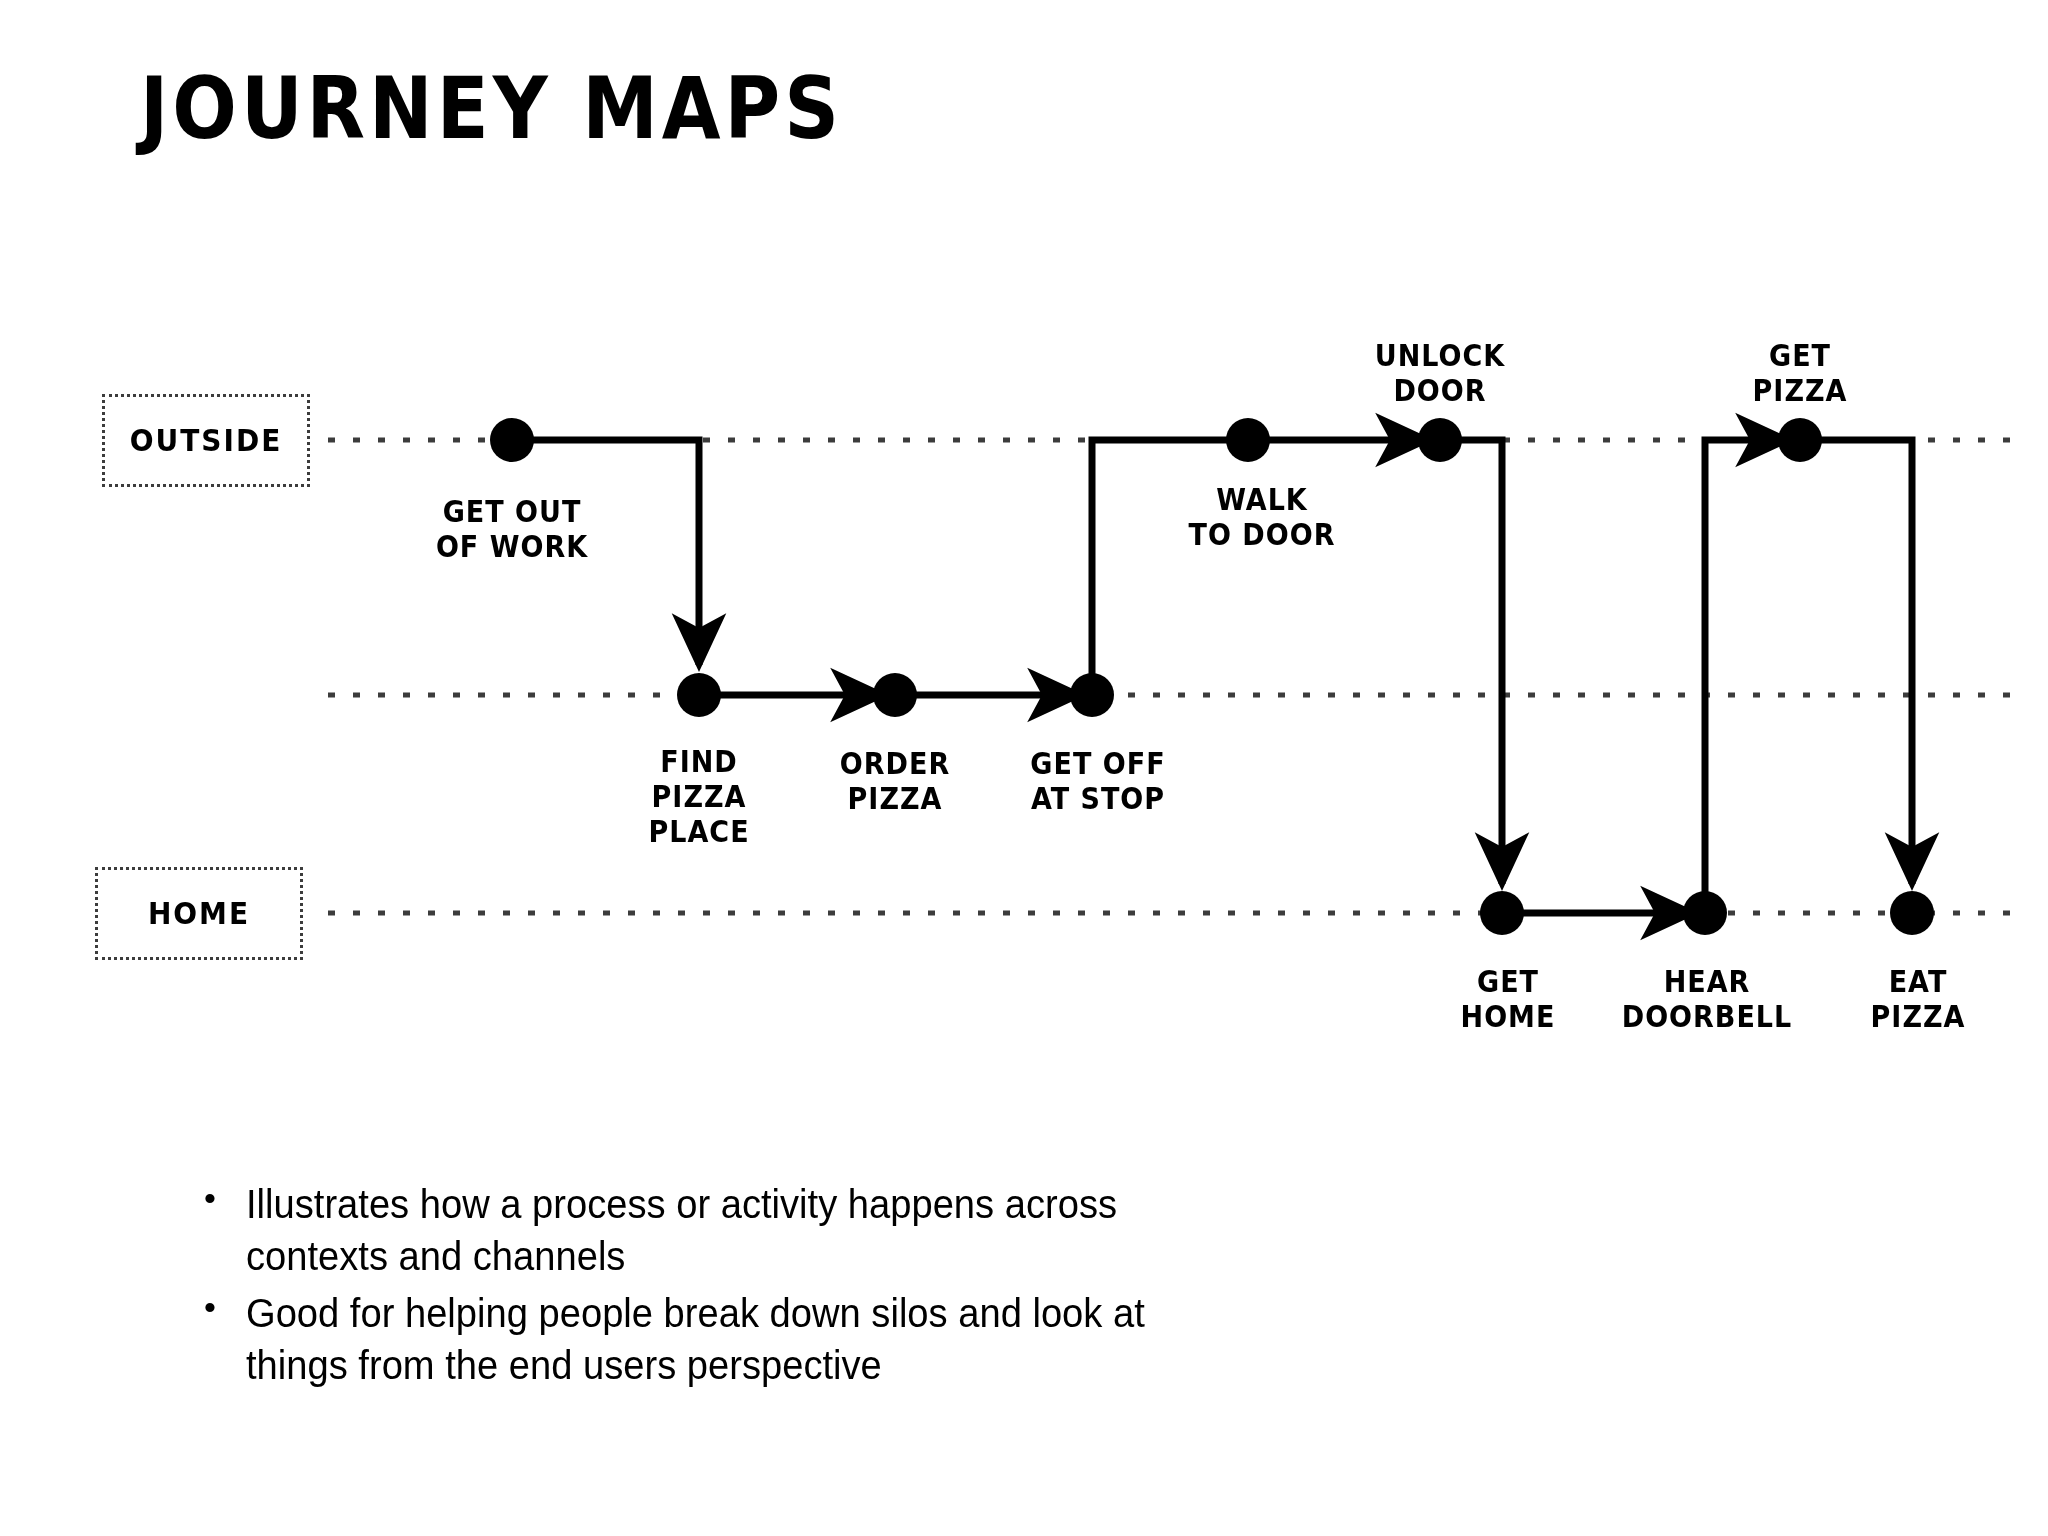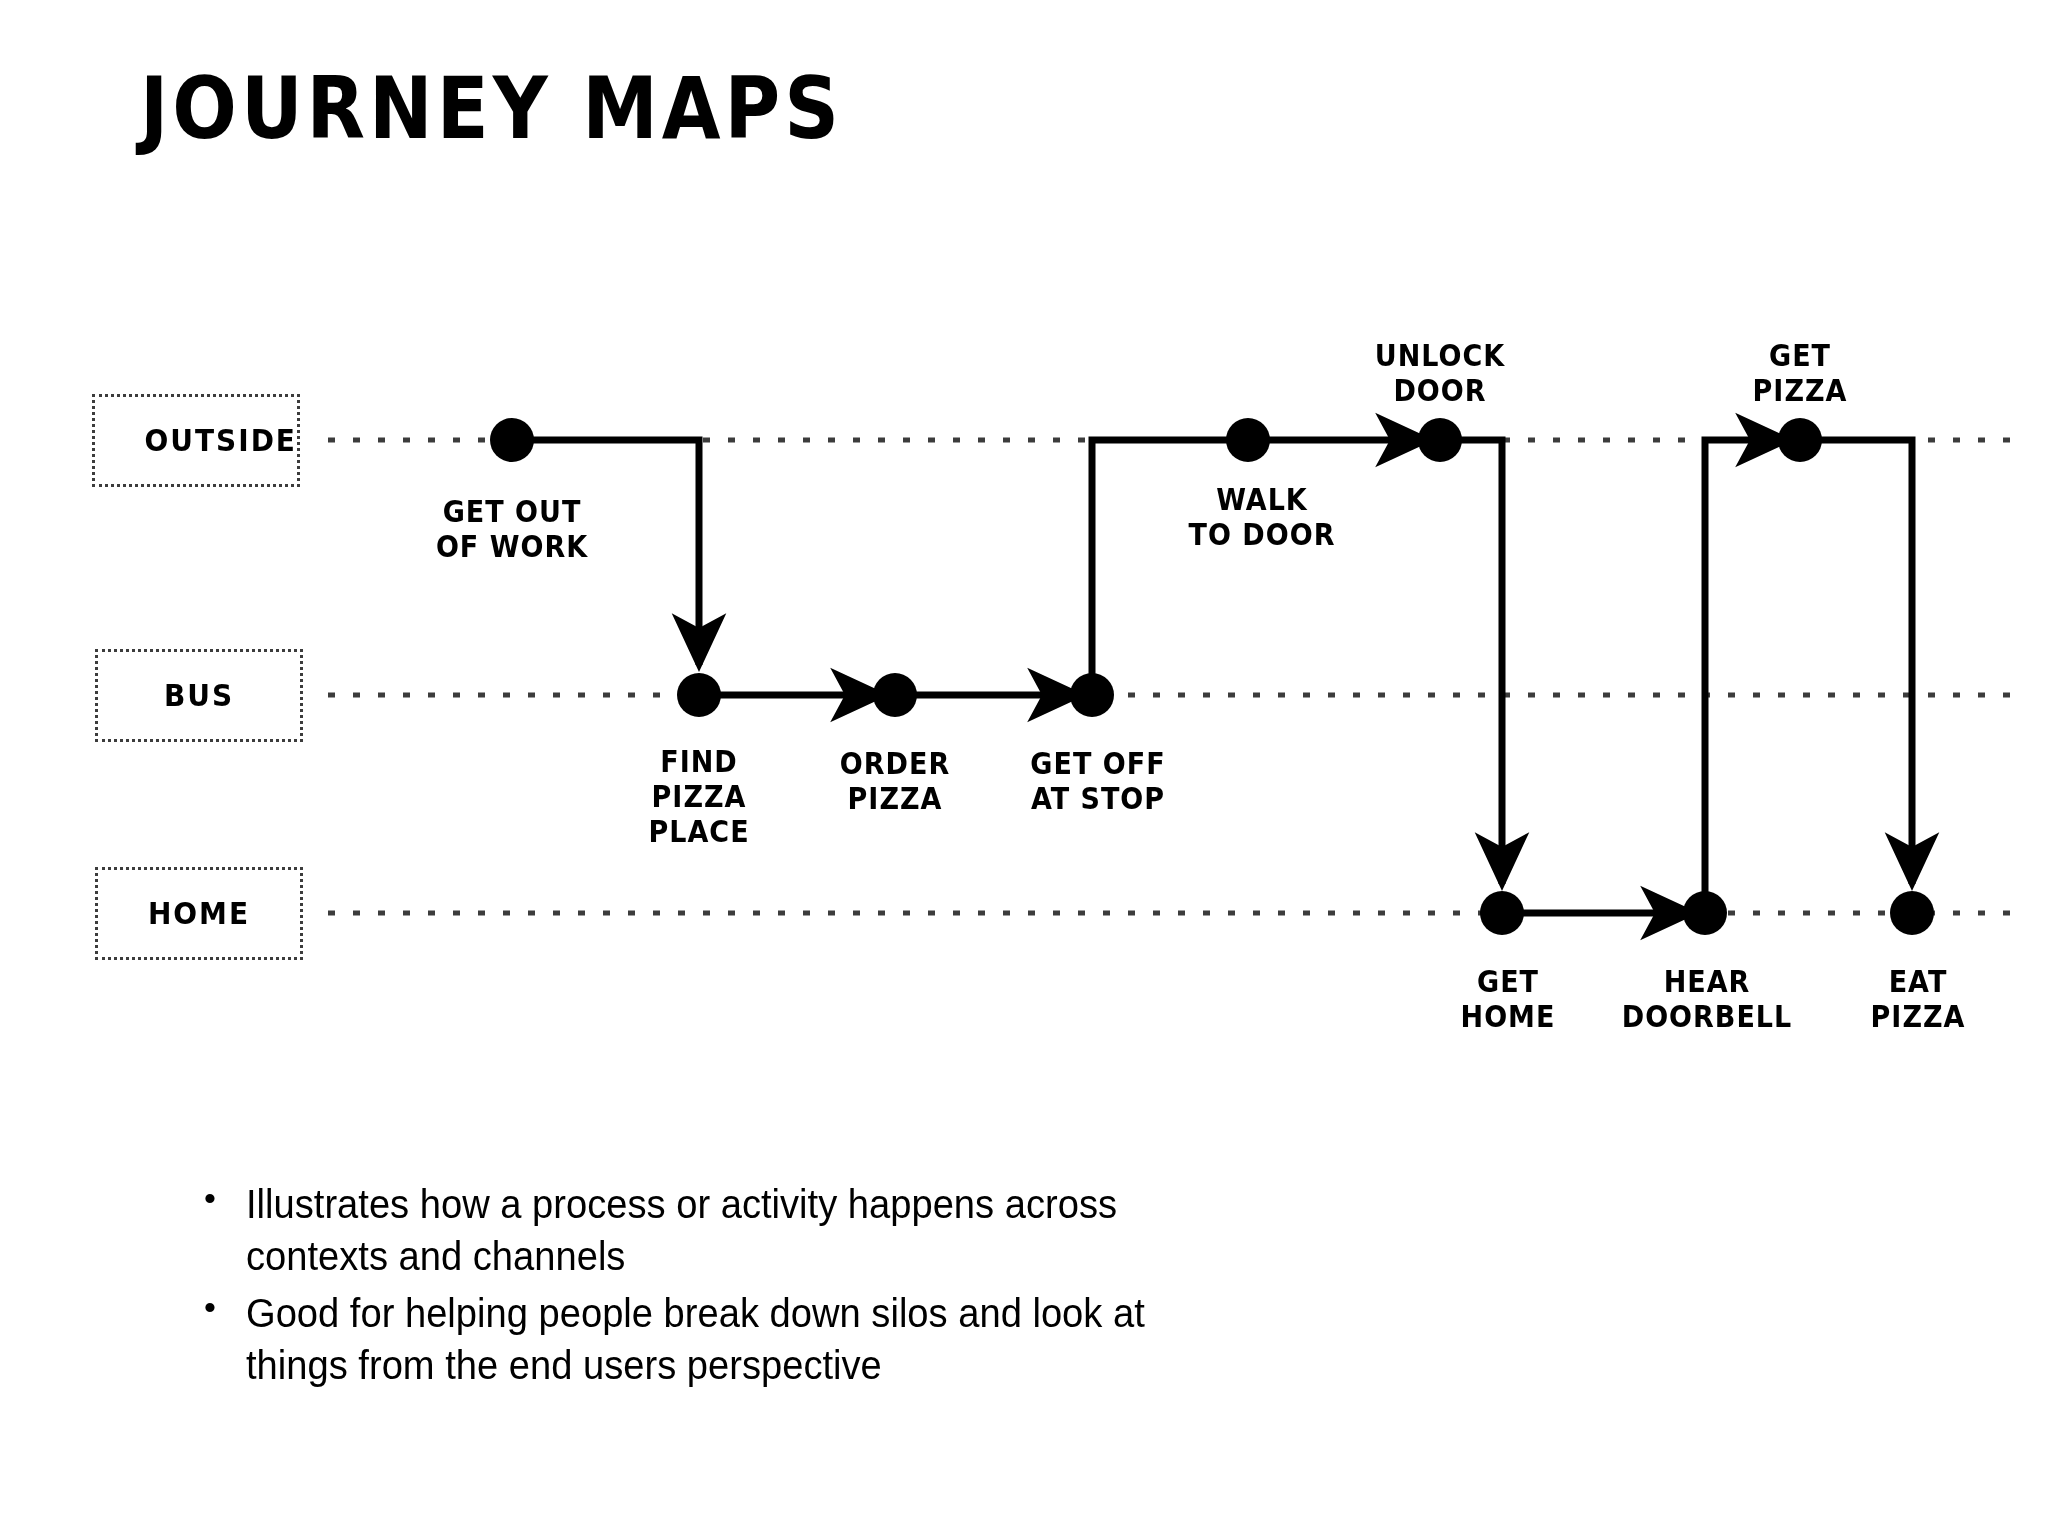--- a/index.html
+++ b/index.html
@@ -95,25 +95,22 @@
     white-space:pre-line;
   }
 </style>
 </head>
 <body>
 
 <div id="slide">
 
   <div class="title">JOURNEY MAPS</div>
 
-  <div class="lane-box" style="left:52px;top:394px;width:208px;height:93px;justify-content:flex-end;">
+  <div class="lane-box" style="left:62px;top:394px;width:208px;height:93px;">
     <span class="lane-label">OUTSIDE</span>
-  </div>
-  <div class="lane-box" style="left:55px;top:649px;width:208px;height:93px;">
-    <span class="lane-label">BUS</span>
   </div>
   <div class="lane-box" style="left:55px;top:867px;width:208px;height:93px;">
     <span class="lane-label">HOME</span>
   </div>
 
   <svg id="diagram" viewBox="0 0 2048 1140">
     <defs>
       <marker id="arw" markerWidth="9" markerHeight="9" refX="7.4" refY="4.5" orient="auto" markerUnits="strokeWidth">
         <path d="M0,0.6 L8.4,4.5 L0,8.4 L2.1,4.5 Z" fill="#000"></path>
       </marker>

